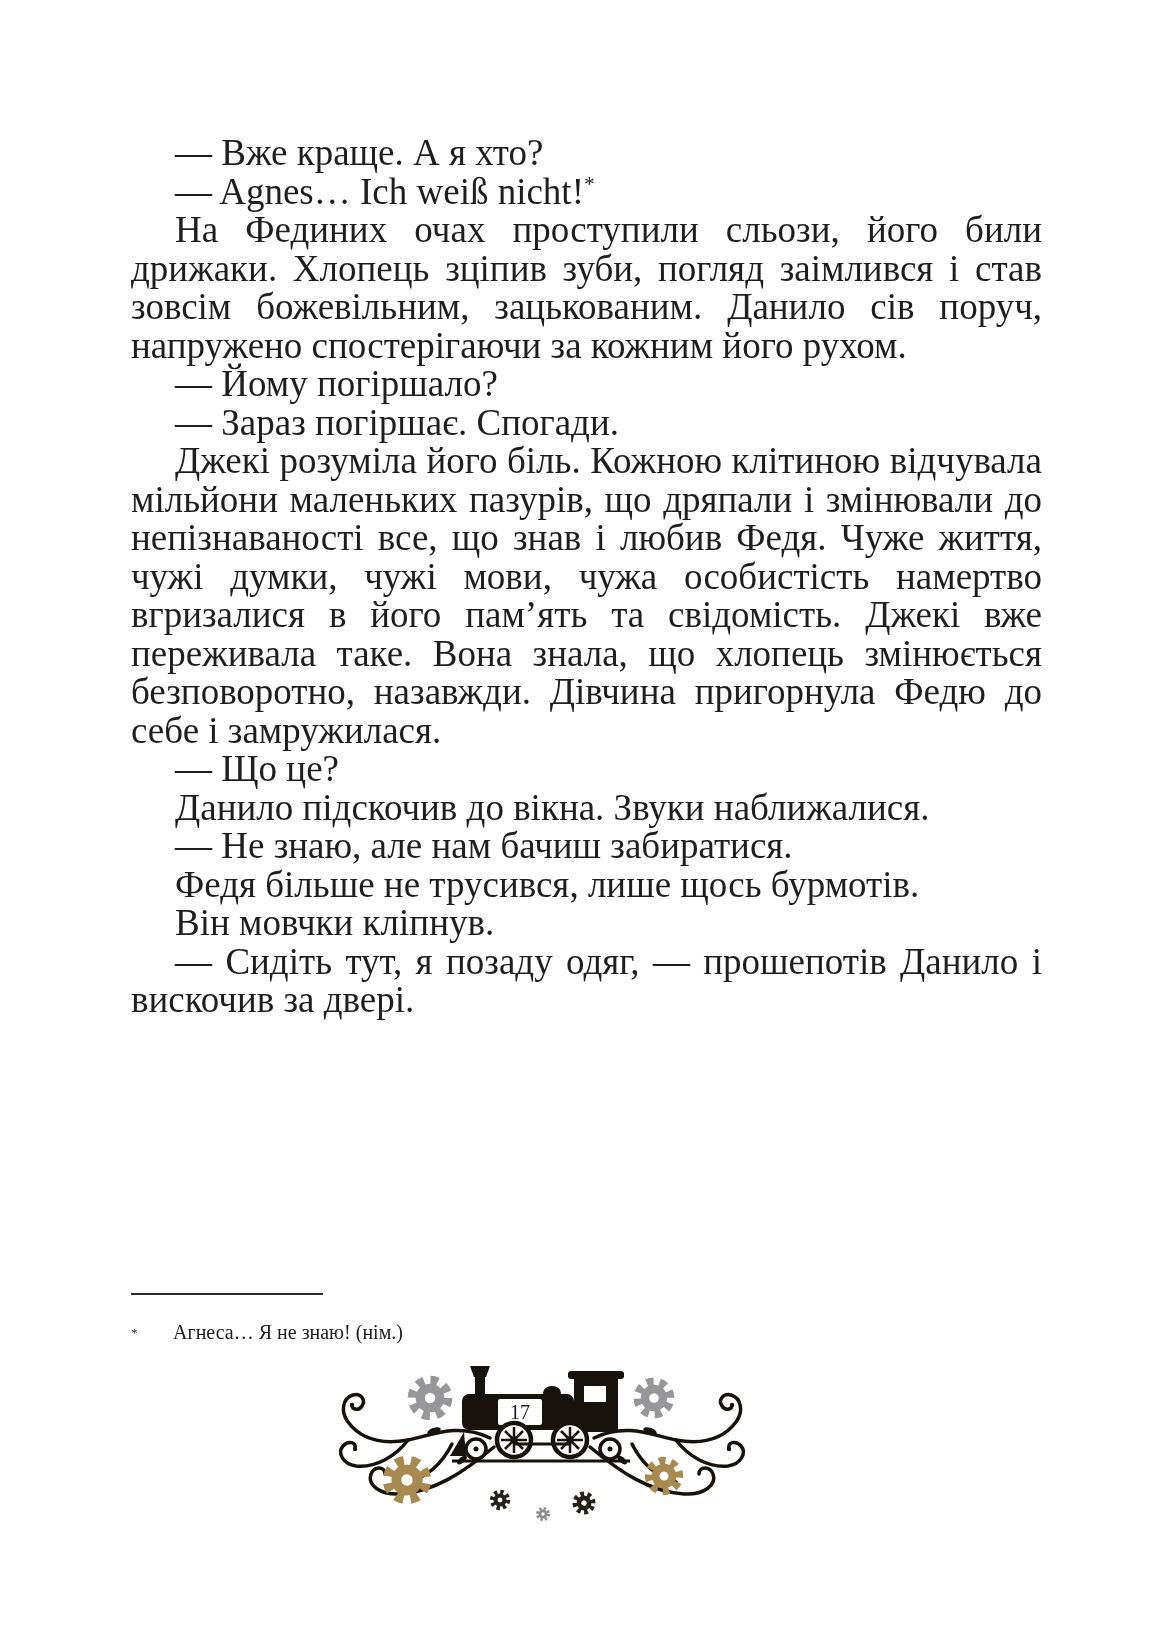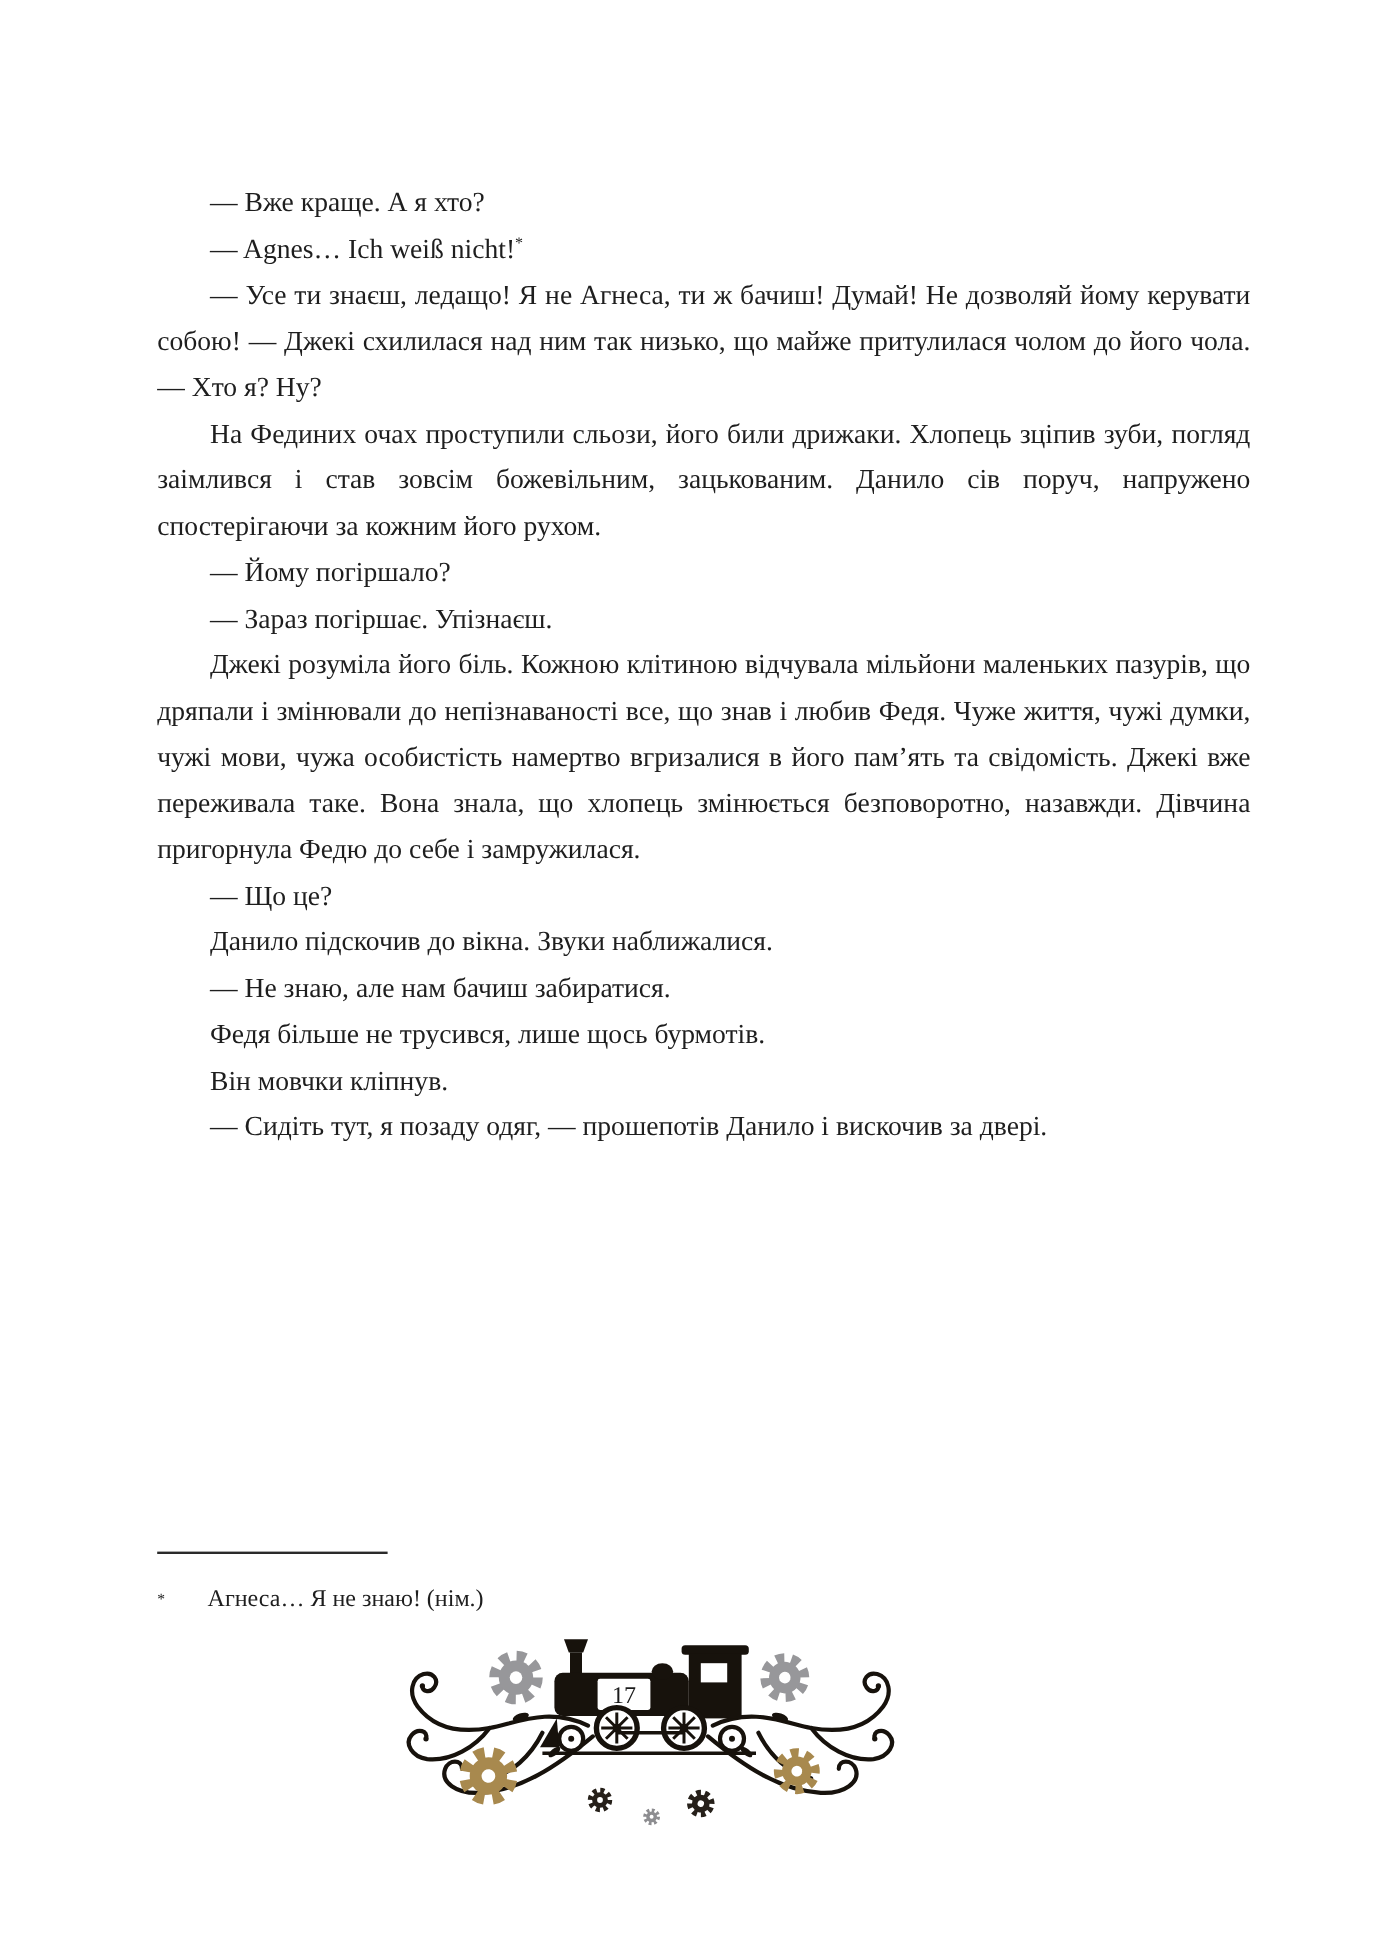--- a/index.html
+++ b/index.html
@@ -9,23 +9,23 @@
     overflow: hidden;
   }
   body {
     position: relative;
     font-family: "Liberation Serif", "DejaVu Serif", serif;
     color: #1e1e1e;
   }
   .text-block {
     position: absolute;
     left: 131px;
-    top: 150px;
+    top: 134px;
     width: 911px;
-    font-size: 23px;
+    font-size: 37px;
     line-height: 38.5px;
     text-align: justify;
     hyphens: auto;
     -webkit-hyphens: auto;
   }
   .para {
     text-indent: 44px;
   }
   .italic { }
   sup.fnref {
@@ -67,24 +67,23 @@
   svg text {
     font-family: "Liberation Serif", "DejaVu Serif", serif;
   }
 </style>
 </head>
 <body>
 
 <div class="text-block">
   <p class="para">— Вже краще. А я хто?</p>
   <p class="para italic"><span>— Agnes… Ich weiß nicht!</span><sup class="fnref">*</sup></p>
-  <p class="para">— Усе ти знаєш, ледащо! Я не Агнеса, ти ж бачиш! Думай! Не дозволяй йому керувати собою! — Джекі схилилася над ним так низько, що майже притулилася чолом до його чола. — Хто я? Ну?</p>
   <p class="para">На Фединих очах проступили сльози, його били дрижаки. Хлопець зціпив зуби, погляд заімлився і став зовсім божевільним, зацькованим. Данило сів поруч, напружено спостерігаючи за кожним його рухом.</p>
   <p class="para">— Йому погіршало?</p>
-  <p class="para">— Зараз погіршає. Упізнаєш.</p>
+  <p class="para">— Зараз погіршає. Спогади.</p>
   <p class="para">Джекі розуміла його біль. Кожною клітиною відчувала мільйони маленьких пазурів, що дряпали і змінювали до непізнаваності все, що знав і любив Федя. Чуже життя, чужі думки, чужі мови, чужа особистість намертво вгризалися в його пам’ять та свідомість. Джекі вже переживала таке. Вона знала, що хлопець змінюється безповоротно, назавжди. Дівчина пригорнула Федю до себе і замружилася.</p>
   <p class="para">— Що це?</p>
   <p class="para">Данило підскочив до вікна. Звуки наближалися.</p>
   <p class="para">— Не знаю, але нам бачиш забиратися.</p>
   <p class="para">Федя більше не трусився, лише щось бурмотів.</p>
   <p class="para">Він мовчки кліпнув.</p>
   <p class="para">— Сидіть тут, я позаду одяг, — прошепотів Данило і вискочив за двері.</p>
 </div>
 
 <div class="footnote-area">

